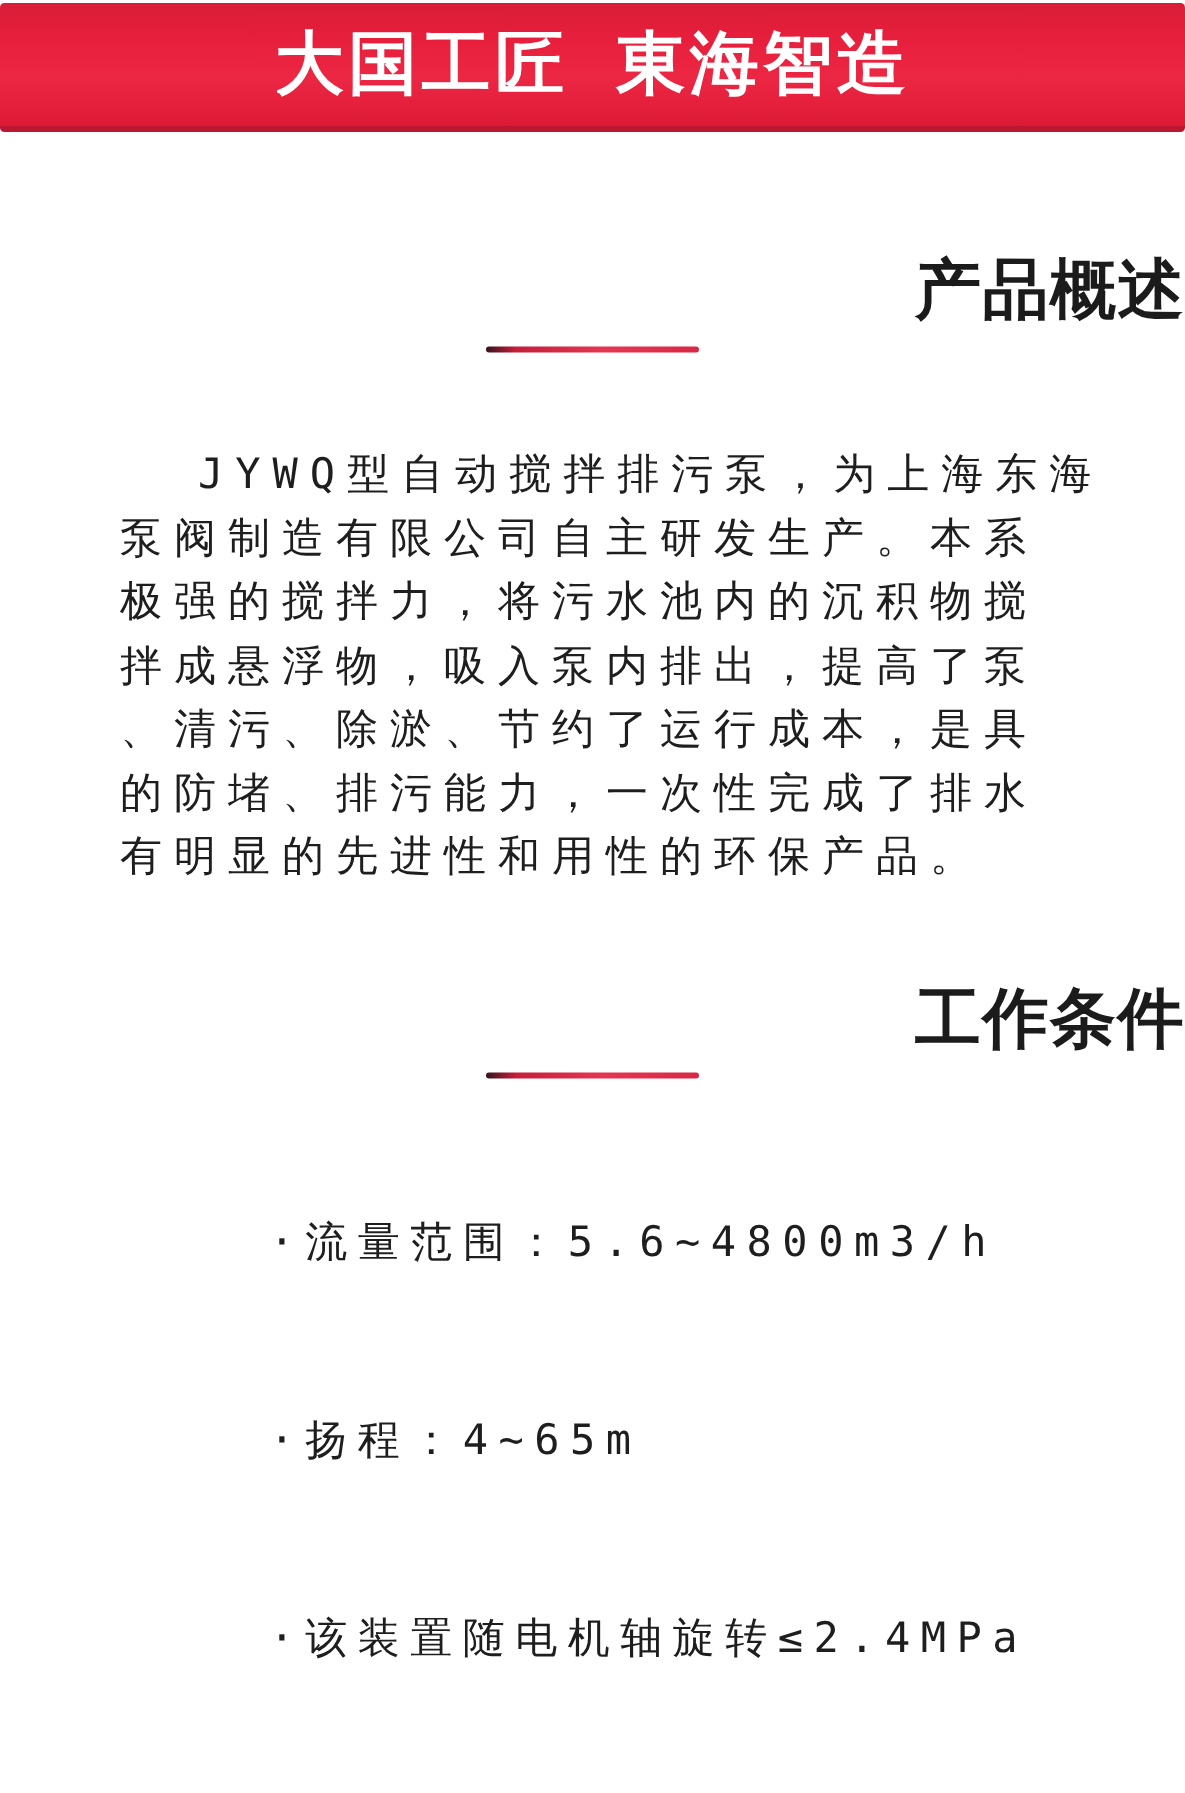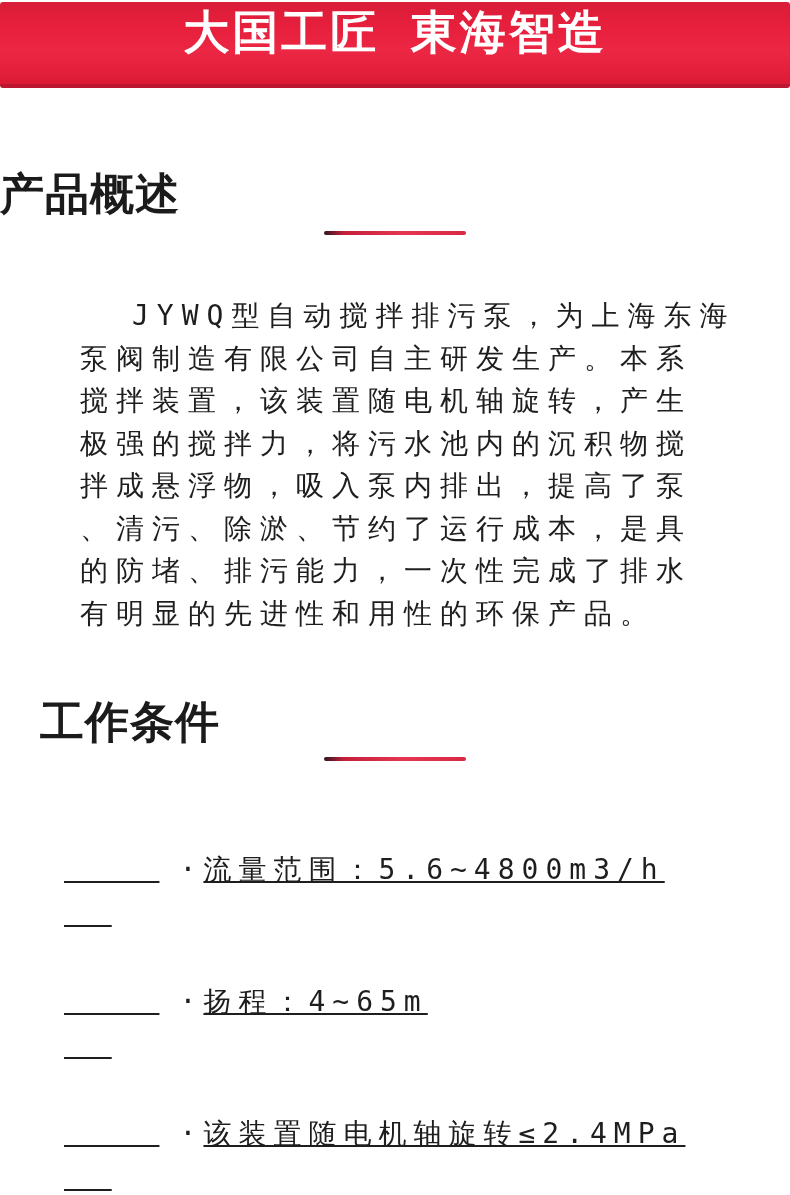--- a/index.html
+++ b/index.html
@@ -20,35 +20,35 @@
     margin-top: 2px;
     height: 82px;
     border-radius: 3px;
     border-bottom: 4px solid var(--banner-red-dark, #bb1730);
     background: linear-gradient(180deg,
       #d91d38 0%,
       var(--banner-red, #e71f3c) 30%,
       #ec2743 60%,
       #dd1a36 100%);
     display: flex;
-    align-items: flex-start;
+    align-items: center;
     justify-content: center;
   }
   .banner-text {
     color: var(--banner-text, #ffffff);
     font-size: 46px;
     font-weight: bold;
     letter-spacing: 3px;
     white-space: pre;
   }
 
   
   .sec-title {
     margin: 0;
-    text-align: left;
+    text-align: right;
     font-size: 44px;
     line-height: 52px;
     font-weight: bold;
     letter-spacing: 1px;
     color: #1b1b1b;
   }
   .overview .sec-title { margin-top: 80px; }
   .conditions .sec-title { margin-top: 61px; padding-left: 40px; }
 
   .divider {
@@ -78,21 +78,21 @@
 
   
   .cond-list {
     margin: 43px 0 0 64px;
     width: 680px;
     font-size: 28px;
     line-height: 44px;
     letter-spacing: 7px;
     font-family: "DejaVu Sans Mono", "DejaVu Sans", monospace;
   }
-  .cond-line { white-space: pre; text-decoration: underline; }
+  .cond-line { white-space: pre; }
   .cond-line .dot {
     display: inline-block;
     width: 44px;
     padding-left: 20px;
     box-sizing: border-box;
     letter-spacing: 0;
   }
 </style>
 </head>
 <body>
@@ -104,21 +104,20 @@
 <section class="overview">
   <h2 class="sec-title">产品概述</h2>
   <div class="divider"></div>
 
   <div class="paragraph">
   <div class="para-line">JYWQ型自动搅拌排污泵，为上海东海</div>
 
   <div class="para-line">泵阀制造有限公司自主研发生产。本系</div>
 
 
-  <div class="para-line">搅拌装置，该装置随电机轴旋转，产生</div>
 
   <div class="para-line">极强的搅拌力，将污水池内的沉积物搅</div>
 
   <div class="para-line">拌成悬浮物，吸入泵内排出，提高了泵</div>
 
   <div class="para-line">、清污、除淤、节约了运行成本，是具</div>
 
   <div class="para-line">的防堵、排污能力，一次性完成了排水</div>
 
   <div class="para-line">有明显的先进性和用性的环保产品。</div>

